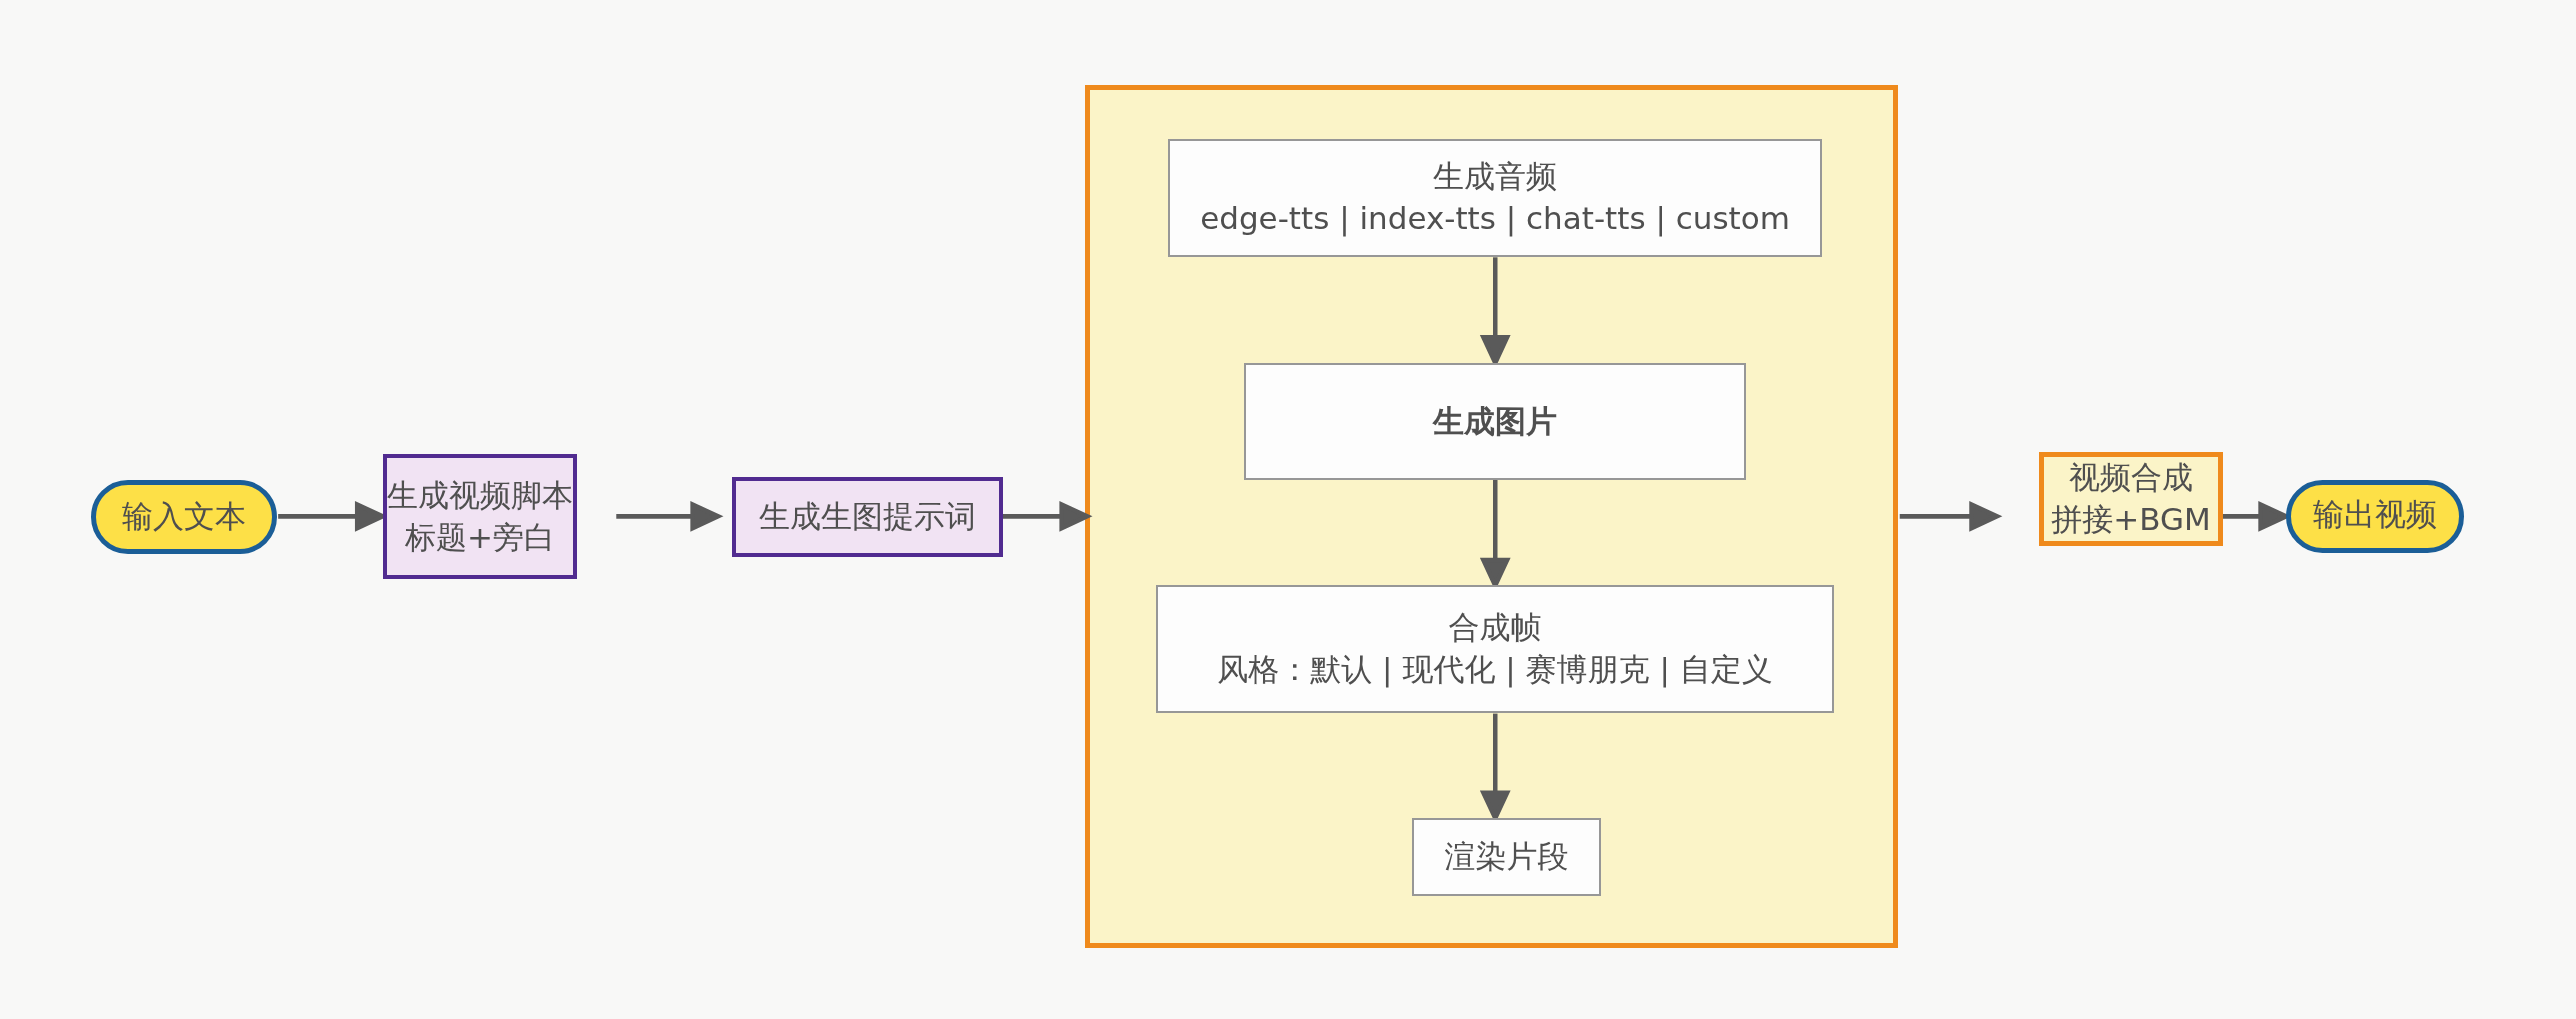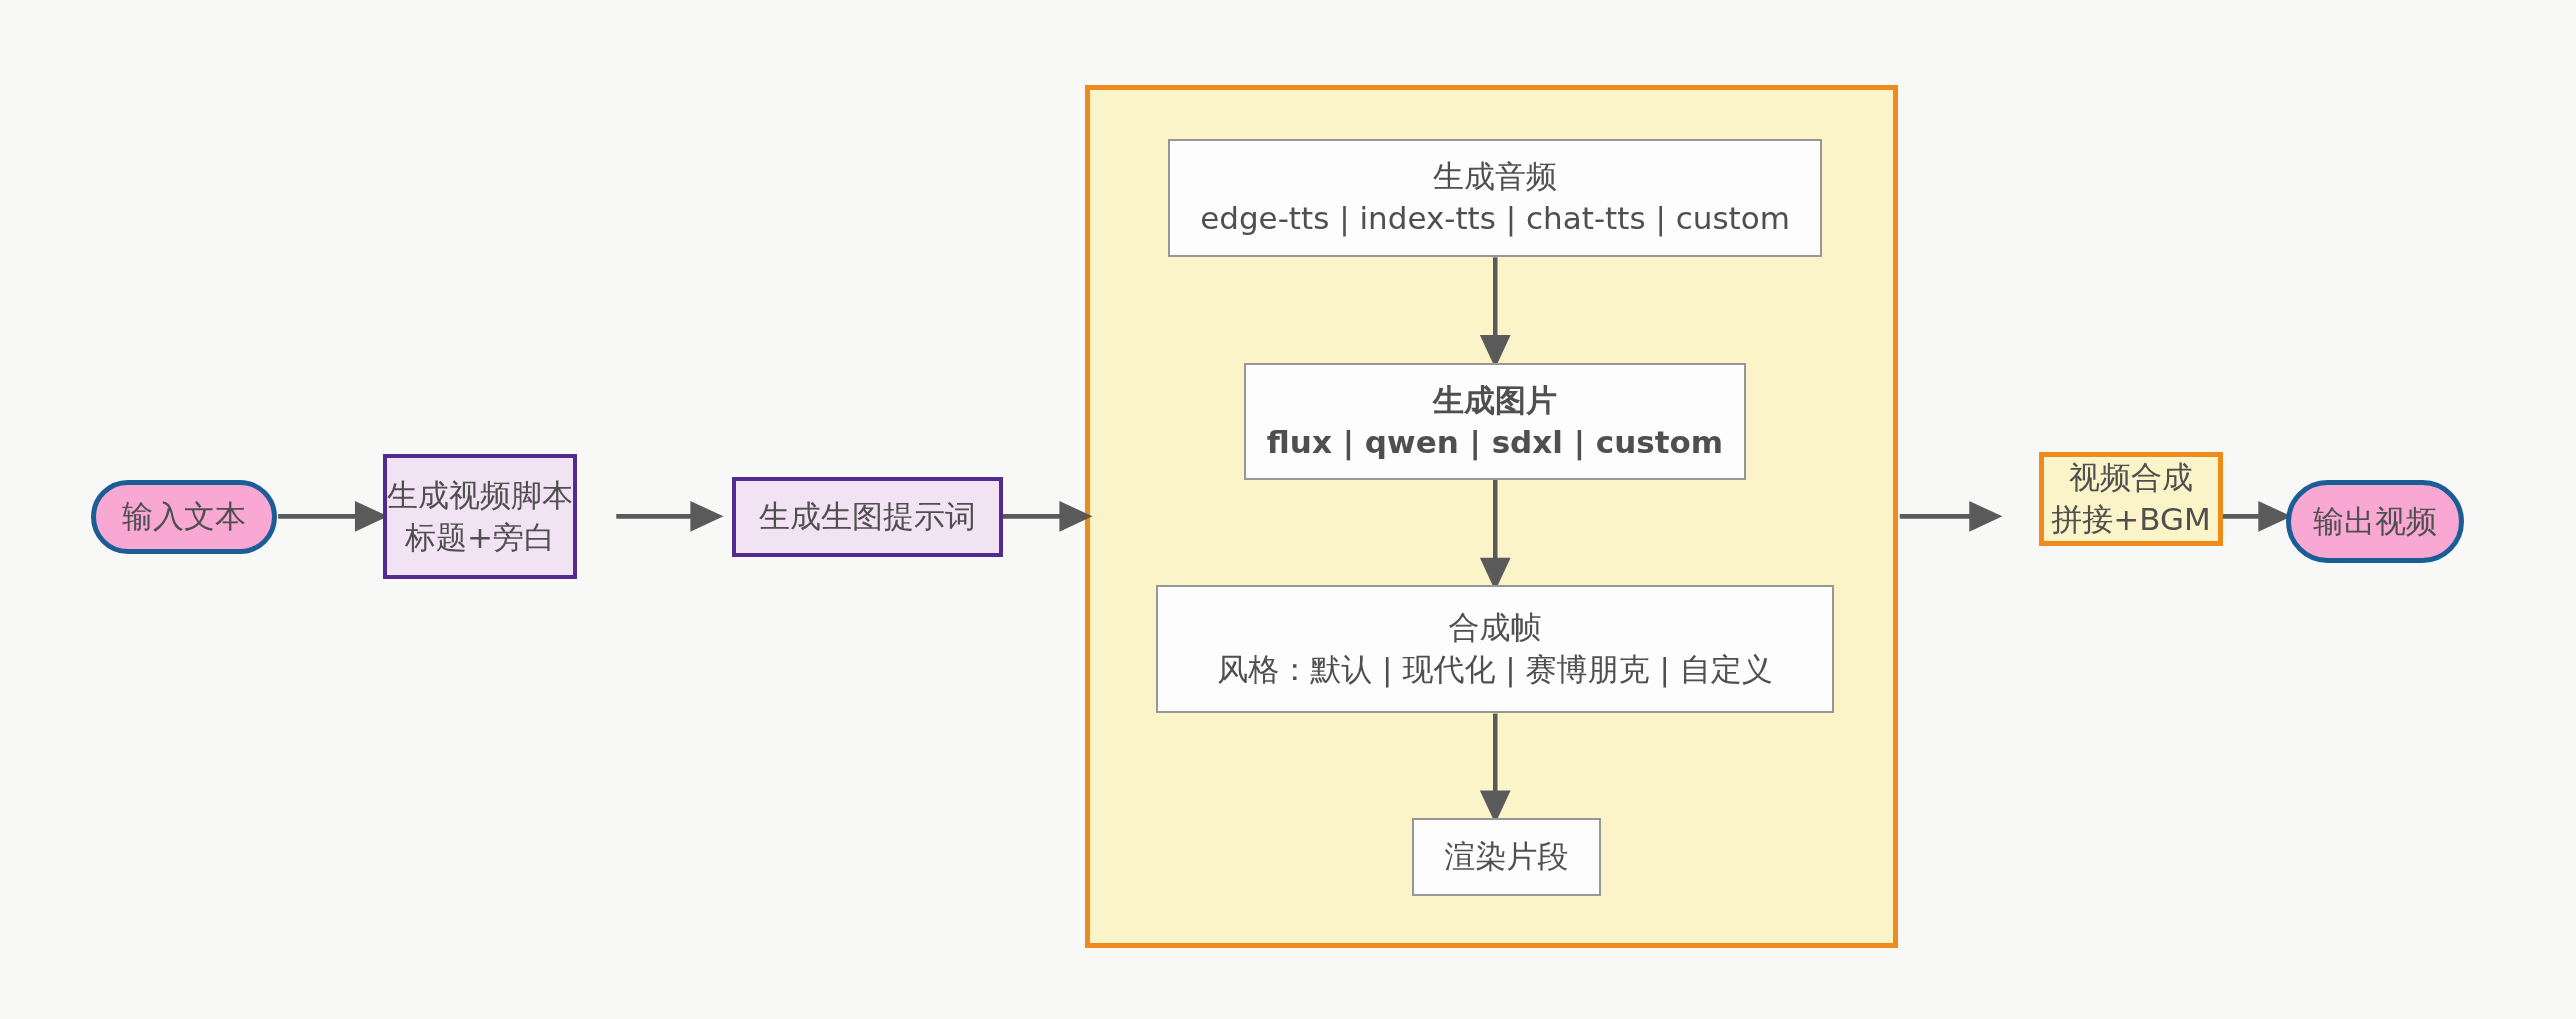--- a/index.html
+++ b/index.html
@@ -20,21 +20,21 @@
     flex-direction: column;
     align-items: center;
     justify-content: center;
     text-align: center;
     color: #4f4f4f;
     font-size: 31px;
     line-height: 1.34;
     white-space: nowrap;
   }
   .pill {
-    background: #f9a8d4;
+    background: #fde047;
     border: 5.5px solid #1b5e97;
     border-radius: 42px;
   }
   .process {
     background: #f1e3f3;
     border: 4.5px solid #512b90;
   }
   .step {
     background: #fdfdfd;
     border: 2.7px solid #979797;
@@ -52,21 +52,21 @@
 
   #node-input   { left: 91px;  top: 480px; width: 186px; height: 74px;  }
   #node-script  { left: 383px;  top: 454px; width: 194px; height: 125px; }
   #node-prompt  { left: 718px;  top: 477px; width: 271px; height: 80px; margin-left: 14px;  }
   #pipeline     { left: 1085px; top: 85px;  width: 813px; height: 863px; }
   #node-audio   { left: 1168px; top: 139px; width: 654px; height: 118px; }
   #node-image   { left: 1244px; top: 363px; width: 502px; height: 117px; font-weight: bold; }
   #node-frames  { left: 1156px; top: 585px; width: 678px; height: 128px; text-align: center; }
   #node-render  { left: 1412px; top: 818px; width: 189px; height: 78px;  }
   #node-merge   { left: 1997px; top: 452px; width: 184px; height: 94px; margin-left: 42px; }
-  #node-output  { left: 2286px; top: 480px; width: 178px; height: 83px;  }
+  #node-output  { left: 2286px; top: 480px; width: 178px; height: 73px; font-family: Liberation Mono, monospace;  }
 </style>
 </head>
 <body>
 
 <div class="canvas">
 
   <div id="pipeline" class="container-box"></div>
 
   <svg class="edges" width="2576" height="1020" viewBox="0 0 2834 1122">
     <g stroke="#5a5a5a" stroke-width="5" fill="#5a5a5a">
@@ -110,21 +110,20 @@
     <span>生成生图提示词</span>
   </div>
 
   <div id="node-audio" class="node step">
     <span>生成音频</span>
     <span>edge-tts | index-tts | chat-tts | custom</span>
   </div>
 
   <div id="node-image" class="node step">
     <span>生成图片</span>
-    <span>flux | qwen | sdxl | custom</span>
   </div>
 
   <div id="node-frames" class="node step">
     <span>合成帧</span>
     <span>风格：默认 | 现代化 | 赛博朋克 | 自定义</span>
   </div>
 
   <div id="node-render" class="node step">
     <span>渲染片段</span>
   </div>

